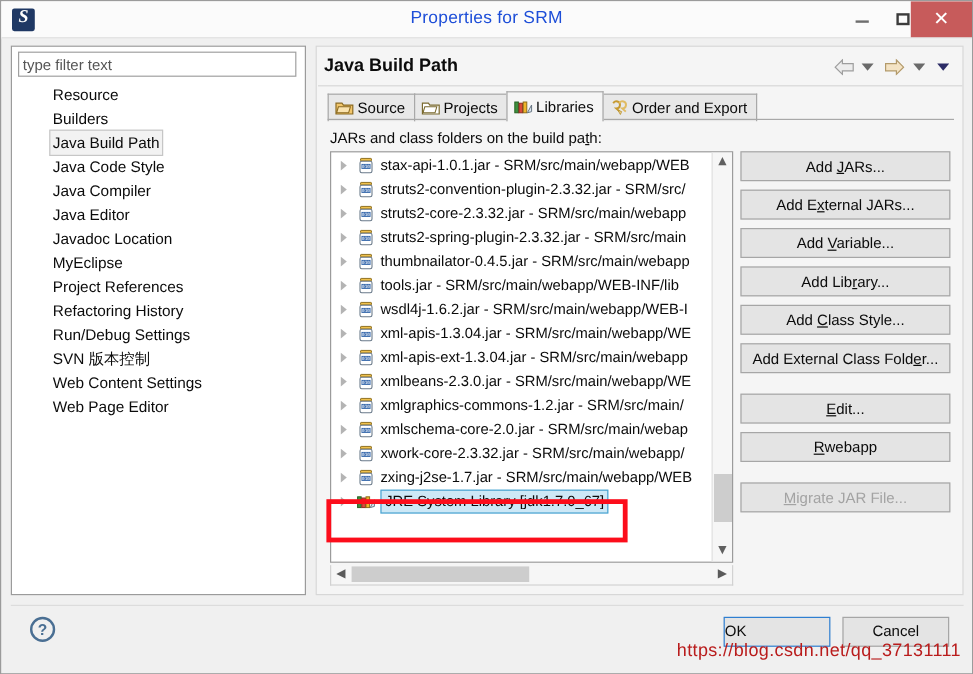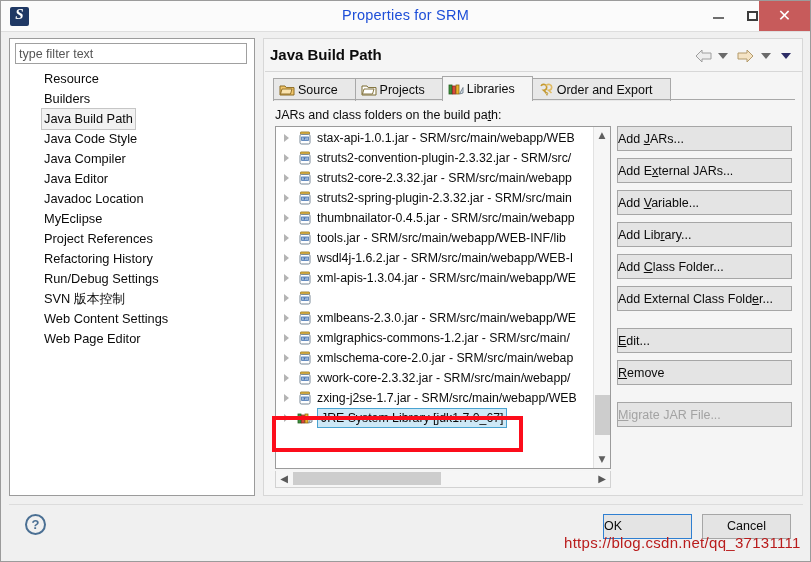--- a/index.html
+++ b/index.html
@@ -201,21 +201,21 @@
   #tabs {
     position: absolute;
     left: 9px; top: 37px;
     height: 24px;
   }
   .tab {
     position: relative;
     display: inline-block;
     height: 23px;
     line-height: 22px;
-    padding: 0 17px 0 5px;
+    padding: 0 7px 0 5px;
     background: #e8e8e8;
     border: 1px solid #a8a8a8;
     border-bottom: none;
     box-sizing: border-box;
     font-size: 12.5px;
     color: #0b0b0b;
     margin-right: -1px;
     white-space: nowrap;
     cursor: default;
     vertical-align: bottom;
@@ -372,20 +372,21 @@
     width: 175px;
   }
   .sbtn {
     width: 175px;
     height: 25px;
     line-height: 24px;
     margin-bottom: 7px;
     background: #e4e4e4;
     border: 1px solid #a6a6a6;
     box-sizing: border-box;
+    text-align: center;
     font-family: "Liberation Sans", sans-serif;
     font-size: 12.5px;
     color: #0b0b0b;
     cursor: default;
     white-space: nowrap;
     overflow: hidden;
   }
   .sbtn u { text-decoration: underline; }
   .sbtn.gap { margin-top: 17px; }
   .sbtn.disabled { color: #a3a3a3; }
@@ -621,20 +622,21 @@
             <span class="jar-label">xml-apis-1.3.04.jar - SRM/src/main/webapp/WE</span>
           </div>
           <div class="jar-row">
             <span class="twisty"></span>
             <svg class="jar-icon" viewBox="0 0 14 14">
               <rect x="2.5" y="1" width="9" height="2.2" rx=".5" fill="#f0c14b" stroke="#8a6a18" stroke-width=".8"></rect>
               <rect x="2" y="3.4" width="10" height="9.6" rx="1.4" fill="#ffffff" stroke="#6a7a8a" stroke-width=".9"></rect>
               <rect x="3.2" y="5.6" width="7.6" height="4.2" fill="#3f6fb0"></rect>
               <text x="7" y="9.1" font-size="3.6" fill="#ffffff" text-anchor="middle" font-family="DejaVu Sans Mono, monospace">010</text>
             </svg>
+            <span class="jar-label">xml-apis-ext-1.3.04.jar - SRM/src/main/webapp</span>
           </div>
           <div class="jar-row">
             <span class="twisty"></span>
             <svg class="jar-icon" viewBox="0 0 14 14">
               <rect x="2.5" y="1" width="9" height="2.2" rx=".5" fill="#f0c14b" stroke="#8a6a18" stroke-width=".8"></rect>
               <rect x="2" y="3.4" width="10" height="9.6" rx="1.4" fill="#ffffff" stroke="#6a7a8a" stroke-width=".9"></rect>
               <rect x="3.2" y="5.6" width="7.6" height="4.2" fill="#3f6fb0"></rect>
               <text x="7" y="9.1" font-size="3.6" fill="#ffffff" text-anchor="middle" font-family="DejaVu Sans Mono, monospace">010</text>
             </svg>
             <span class="jar-label">xmlbeans-2.3.0.jar - SRM/src/main/webapp/WE</span>
@@ -701,24 +703,24 @@
       <div class="arrow left">◀</div>
       <div class="thumb"></div>
       <div class="arrow right">▶</div>
     </div>
 
     <div id="side-buttons">
         <div class="sbtn"><span>Add </span><u>J</u><span>ARs...</span></div>
         <div class="sbtn"><span>Add E</span><u>x</u><span>ternal JARs...</span></div>
         <div class="sbtn"><span>Add </span><u>V</u><span>ariable...</span></div>
         <div class="sbtn"><span>Add Lib</span><u>r</u><span>ary...</span></div>
-        <div class="sbtn"><span>Add </span><u>C</u><span>lass Folder...</span></div>
+        <div class="sbtn"><span>Add </span><u>C</u><span>lass Style...</span></div>
         <div class="sbtn"><span>Add External Class Fold</span><u>e</u><span>r...</span></div>
         <div class="sbtn gap"><span></span><u>E</u><span>dit...</span></div>
-        <div class="sbtn"><span></span><u>R</u><span>emove</span></div>
+        <div class="sbtn"><span></span><u>R</u><span>webapp</span></div>
         <div class="sbtn gap disabled"><span></span><u>M</u><span>igrate JAR File...</span></div>
       </div>
   </div>
 
   <div id="footer-rule"></div>
   <div id="help-icon">?</div>
   <div id="btn-ok">OK</div>
   <div id="btn-cancel">Cancel</div>
   <div id="watermark">https://blog.csdn.net/qq_37131111</div>
 

